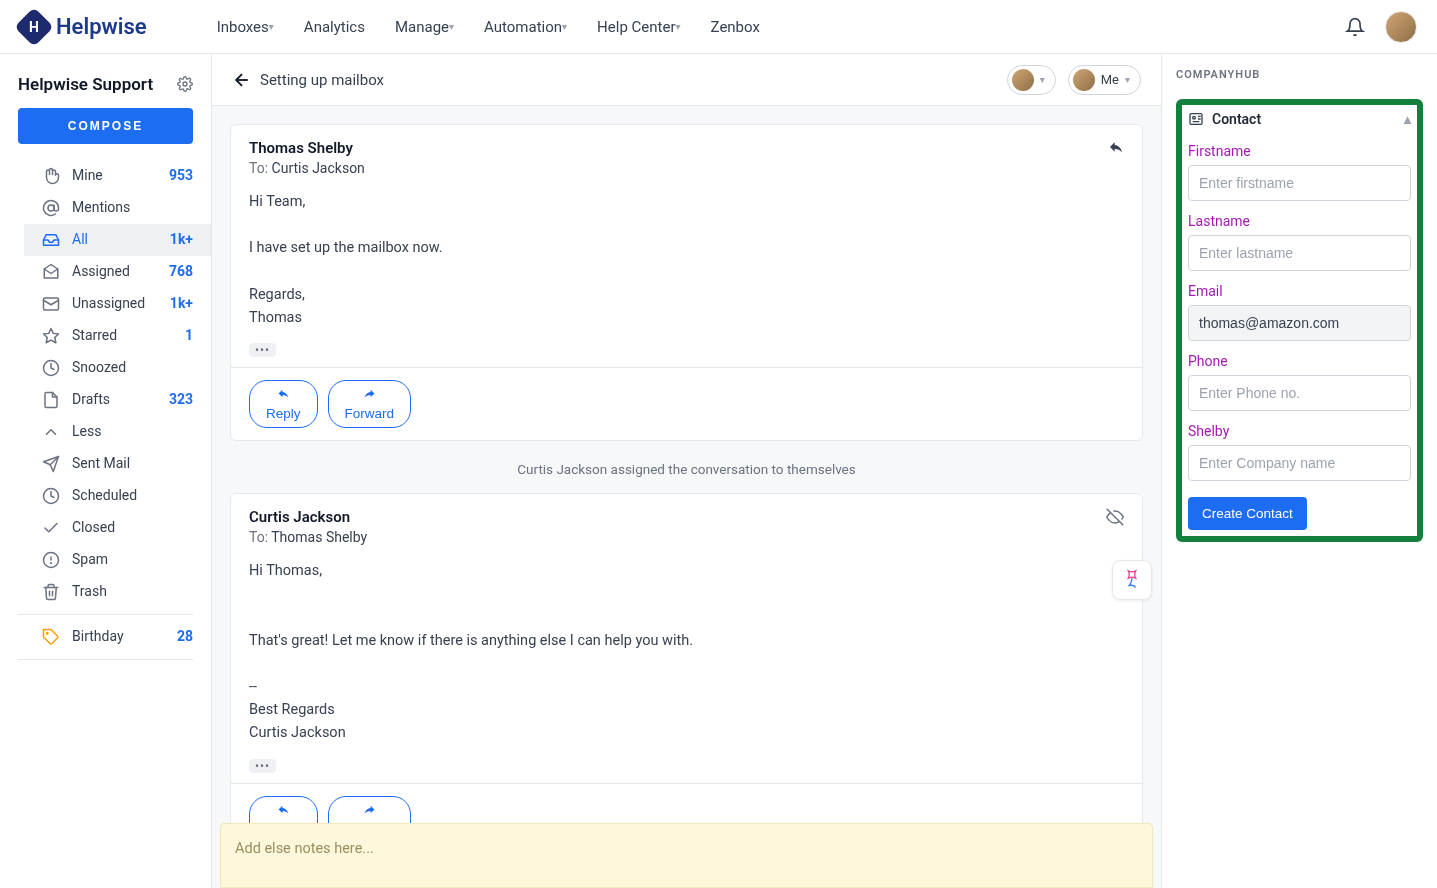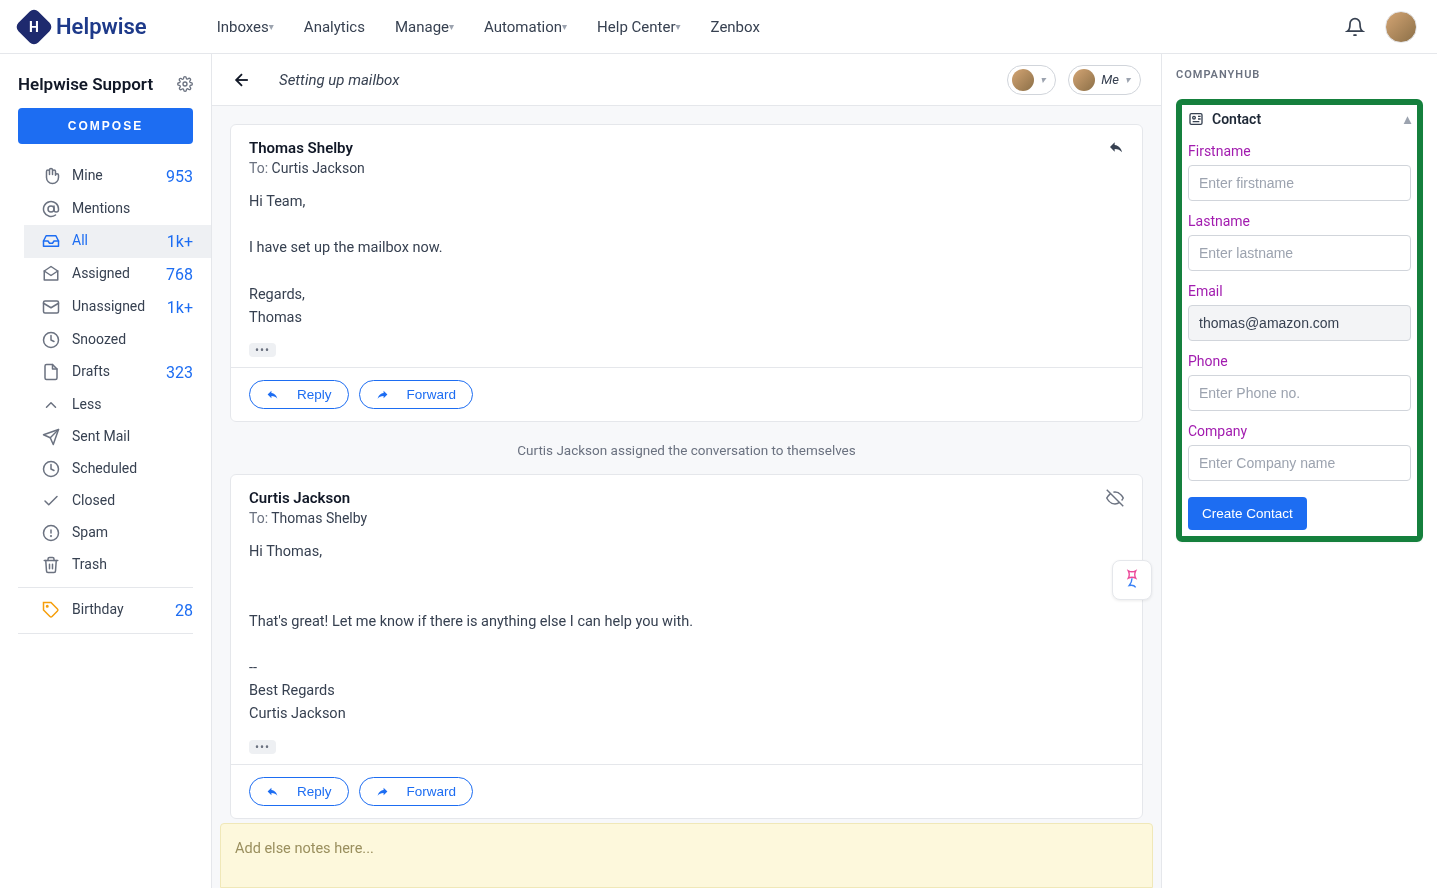--- a/index.html
+++ b/index.html
@@ -22,47 +22,47 @@
 .body { flex: 1; display: flex; overflow: hidden; }
 .sidebar { width: 212px; border-right: 1px solid #e5e7eb; display: flex; flex-direction: column; padding-top: 12px; }
 .sidebar-header { display: flex; align-items: center; justify-content: space-between; padding: 8px 18px 14px; }
 .sidebar-title { font-size: 17px; font-weight: 600; color: #111827; }
 .gear { color: #6b7280; cursor: pointer; }
 .compose-btn { margin: 0 18px 16px; background: #1d6df2; color: #fff; border: none; padding: 11px 0; border-radius: 4px; font-weight: 600; letter-spacing: 2px; font-size: 12px; cursor: pointer; }
 .side-list { display: flex; flex-direction: column; }
 .side-item { display: flex; align-items: flex-start; gap: 12px; padding: 7px 18px; cursor: pointer; color: #374151; margin-left: 24px; }
 .side-item.active { background: #eef0f3; color: #1d6df2; }
 .side-item .label { flex: 1; font-size: 14px; }
-.side-item .count { color: #1d6df2; font-size: 16px; font-weight: 400; }
+.side-item .count { color: #1d6df2; font-size: 14px; font-weight: 700; }
 .side-icon { width: 18px; height: 18px; flex-shrink: 0; color: #6b7280; }
 .side-item.active .side-icon { color: #1d6df2; }
 .side-divider { border-top: 1px solid #e5e7eb; margin: 6px 18px; }
 .tag-orange .side-icon { color: #f59e0b; }
 
 
 .main { flex: 1; display: flex; flex-direction: column; background: #f7f8fa; border-right: 1px solid #e5e7eb; overflow: hidden; }
-.conv-header { height: 52px; background: #fff; border-bottom: 1px solid #e5e7eb; display: flex; align-items: center; padding: 0 20px; gap: 27px; font-style: italic; }
+.conv-header { height: 52px; background: #fff; border-bottom: 1px solid #e5e7eb; display: flex; align-items: center; padding: 0 20px; gap: 8px; }
 .back-arrow { cursor: pointer; color: #374151; }
 .conv-title { font-size: 15px; color: #374151; }
 .conv-header-right { margin-left: auto; display: flex; gap: 12px; }
 .assignee-pill { display: flex; align-items: center; gap: 6px; border: 1px solid #d1d5db; border-radius: 20px; padding: 3px 10px 3px 4px; cursor: pointer; background: #fff; }
 .pill-avatar { width: 22px; height: 22px; border-radius: 50%; background: linear-gradient(135deg,#d4a574,#8b6f47); }
 .pill-text { font-size: 13px; color: #374151; }
 
 .conv-body { flex: 1; overflow-y: auto; padding: 18px 18px 0; }
 .message-card { background: #fff; border: 1px solid #e5e7eb; border-radius: 6px; margin-bottom: 14px; }
 .msg-head { padding: 14px 18px 10px; display: flex; }
 .msg-from { font-weight: 600; font-size: 15px; color: #111827; }
 .msg-to-line { font-size: 14px; color: #6b7280; margin-top: 3px; }
 .msg-to-line .name { color: #374151; }
 .msg-head-right { margin-left: auto; color: #6b7280; }
 .msg-content { padding: 4px 18px 10px; font-size: 14.5px; color: #374151; line-height: 1.6; white-space: pre-line; }
 .msg-ellipsis { display: inline-block; background: #eef0f3; border-radius: 4px; padding: 0px 6px; font-size: 12px; color: #6b7280; letter-spacing: 1px; margin-top: 4px; cursor: pointer; }
 .msg-actions { border-top: 1px solid #e5e7eb; padding: 12px 18px; display: flex; gap: 10px; }
-.action-btn { display: flex; align-items: center; gap: 18px; border: 1px solid #1d6df2; color: #1d6df2; background: #fff; border-radius: 18px; padding: 6px 16px; font-size: 13.5px; cursor: pointer; }
+.action-btn { display: flex; align-items: center; gap: 6px; border: 1px solid #1d6df2; color: #1d6df2; background: #fff; border-radius: 18px; padding: 6px 16px; font-size: 13.5px; cursor: pointer; flex-direction: column; }
 .system-msg { text-align: center; color: #6b7280; font-size: 13.5px; padding: 6px 0 16px; }
 .fab { position: absolute; right: 285px; top: 560px; width: 40px; height: 40px; border: 1px solid #e5e7eb; border-radius: 8px; background: #fff; display: flex; align-items: center; justify-content: center; cursor: pointer; box-shadow: 0 1px 3px rgba(0,0,0,0.08); }
 
 .notes-bar { margin: 0 8px 0; background: #fdf8dc; border: 1px solid #f0e8b8; border-radius: 4px 4px 0 0; padding: 16px 14px 30px; color: #9a8f5e; font-size: 14.5px; }
 
 
 .rpanel { width: 275px; padding: 14px 14px; overflow-y: auto; }
 .rpanel-title { font-size: 11px; letter-spacing: 1px; color: #6b7280; font-weight: 600; margin-bottom: 18px; }
 .contact-card { border: 6px solid #15803d; border-radius: 6px; padding: 6px; box-shadow: 0 1px 2px rgba(0,0,0,0.04); }
 .contact-head { display: flex; align-items: center; gap: 8px; font-weight: 600; color: #1f2937; margin-bottom: 16px; }
@@ -175,20 +175,29 @@
           </div>
           <div class="side-item">
             <span class="side-icon">
               <svg width="18" height="18" viewBox="0 0 24 24" fill="none" stroke="currentColor" stroke-width="2" stroke-linecap="round" stroke-linejoin="round">
                 <rect x="2" y="4" width="20" height="16" rx="2"></rect>
                 <path d="M2 7l10 6 10-6"></path>
               </svg>
             </span>
             <span class="label">Unassigned</span>
             <span class="count">1k+</span>
+          </div>
+          <div class="side-item">
+            <span class="side-icon">
+              <svg width="18" height="18" viewBox="0 0 24 24" fill="none" stroke="currentColor" stroke-width="2" stroke-linecap="round" stroke-linejoin="round">
+                <polygon points="12 2 15 8.5 22 9.3 17 14 18.5 21 12 17.5 5.5 21 7 14 2 9.3 9 8.5 12 2"></polygon>
+              </svg>
+            </span>
+            <span class="label">Starred</span>
+            <span class="count">1</span>
           </div>
           <div class="side-item">
             <span class="side-icon">
               <svg width="18" height="18" viewBox="0 0 24 24" fill="none" stroke="currentColor" stroke-width="2" stroke-linecap="round" stroke-linejoin="round">
                 <circle cx="12" cy="12" r="10"></circle>
                 <path d="M12 6v6l4 2"></path>
               </svg>
             </span>
             <span class="label">Snoozed</span>
           </div>
@@ -403,21 +412,21 @@
 
         <div class="field-label">Lastname</div>
         <input class="input" placeholder="Enter lastname" style="">
 
         <div class="field-label">Email</div>
         <input class="input readonly" value="thomas@amazon.com" style="">
 
         <div class="field-label">Phone</div>
         <input class="input" placeholder="Enter Phone no." style="">
 
-        <div class="field-label">Company</div>
+        <div class="field-label">Shelby</div>
         <input class="input" placeholder="Enter Company name" style="">
 
         <button class="create-btn">Create Contact</button>
       </div>
     </div>
   </div>
 
   <div class="fab">
     <svg width="22" height="22" viewBox="0 0 24 24" fill="none" stroke="#8b5cf6" stroke-width="1.5">
         <path d="M8 2s1 2 1 4-1 4-1 4 2-1 4-1 4 1 4 1-1-2-1-4 1-4 1-4-2 1-4 1-4-1-4-1z" stroke="#ec4899"></path>

